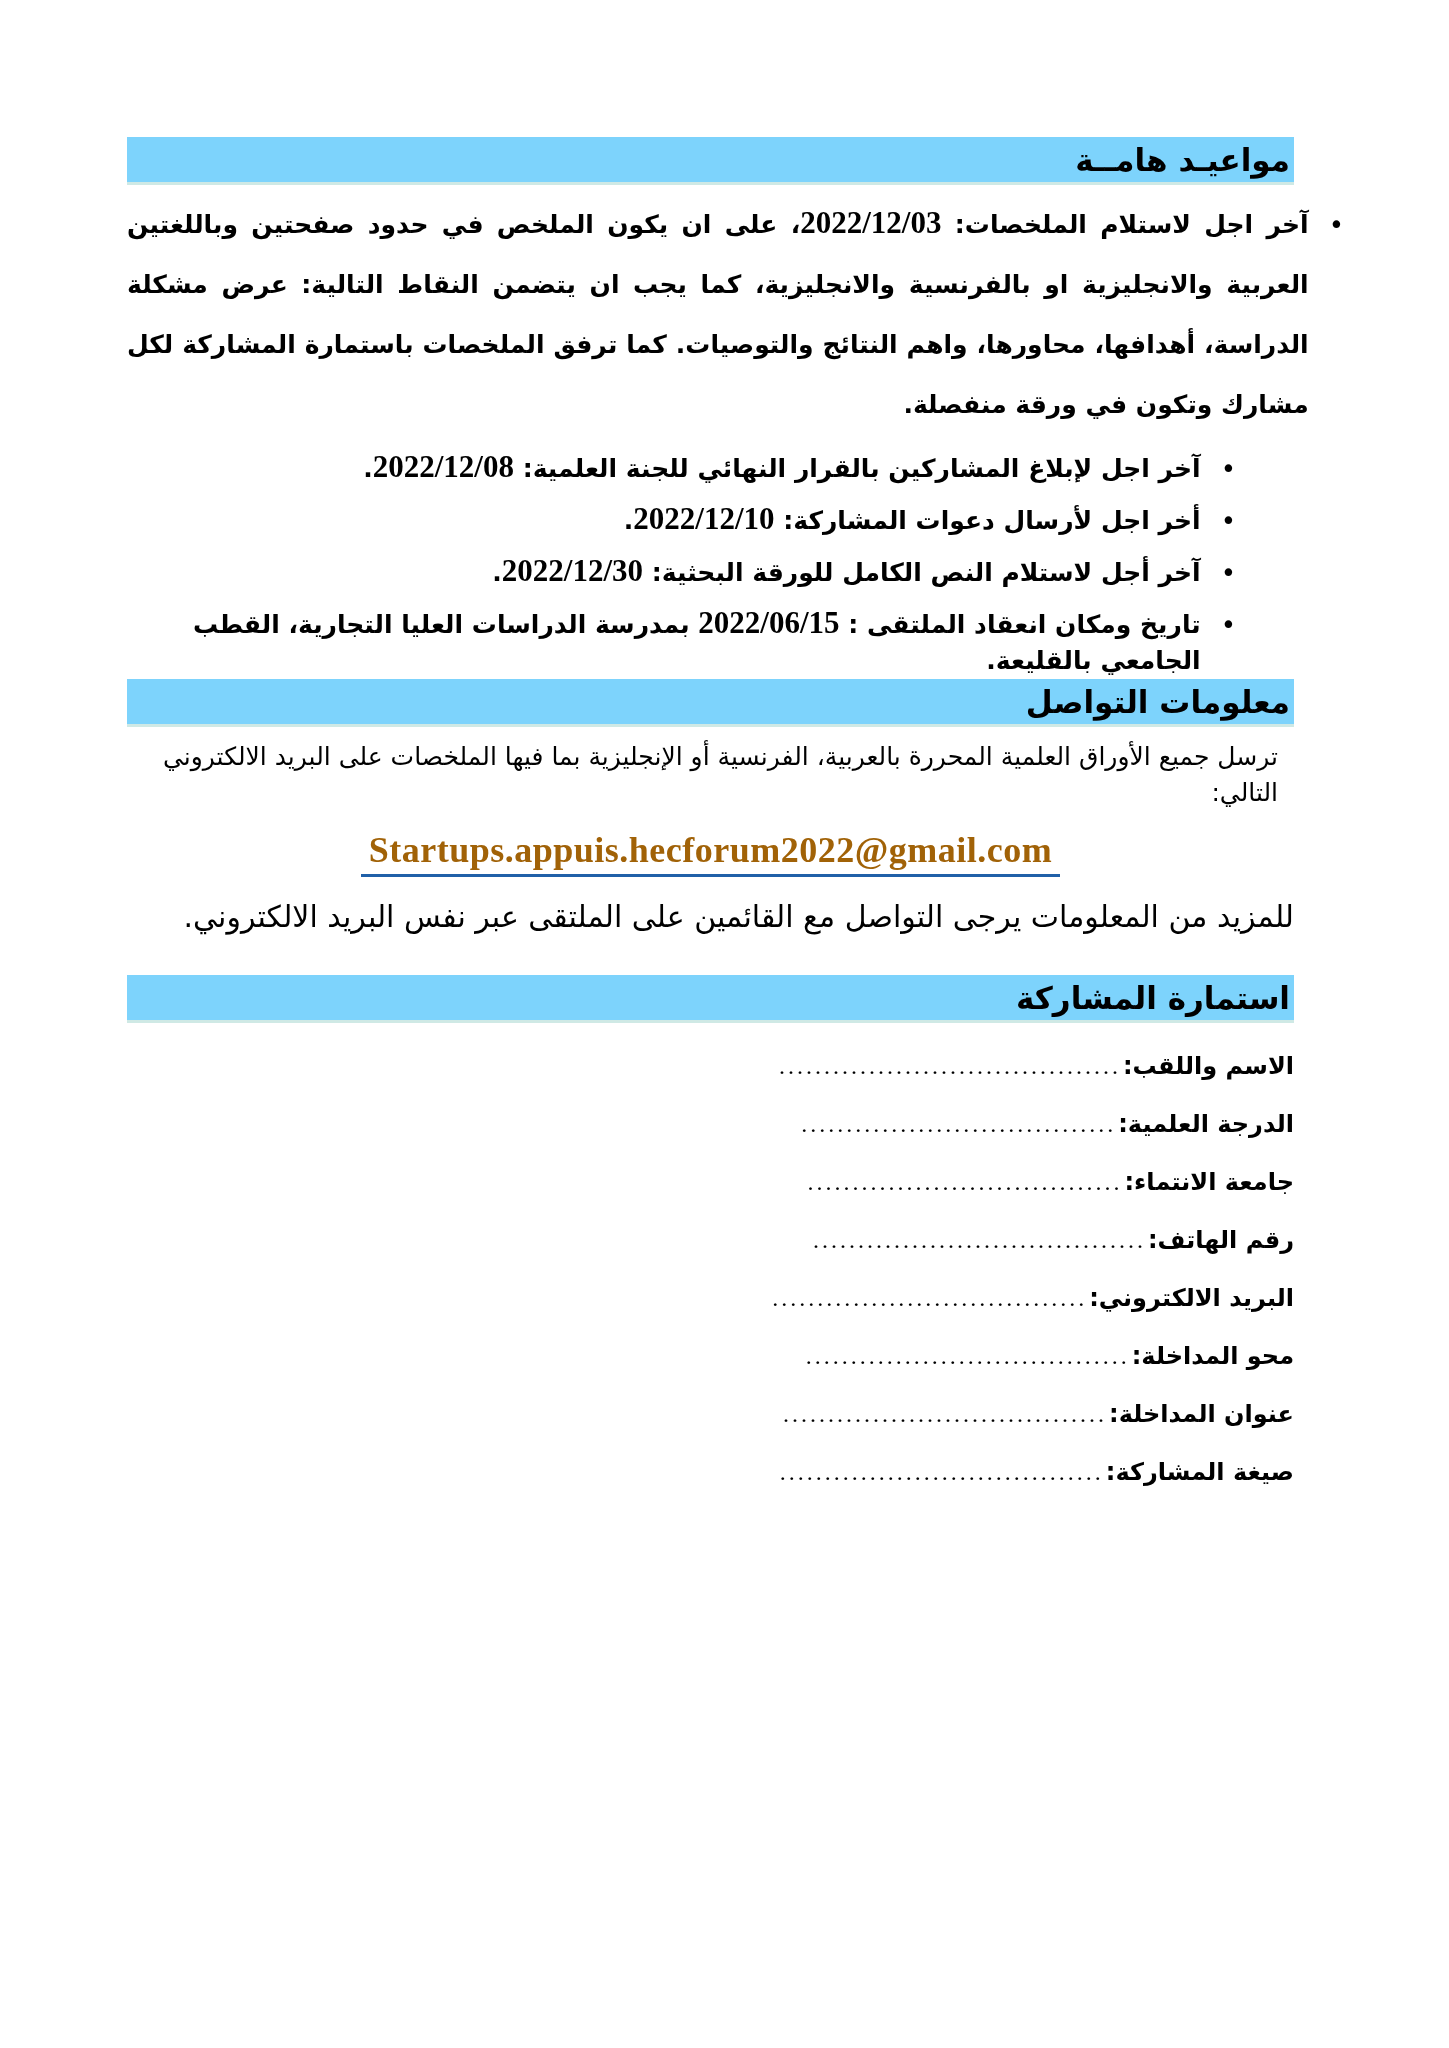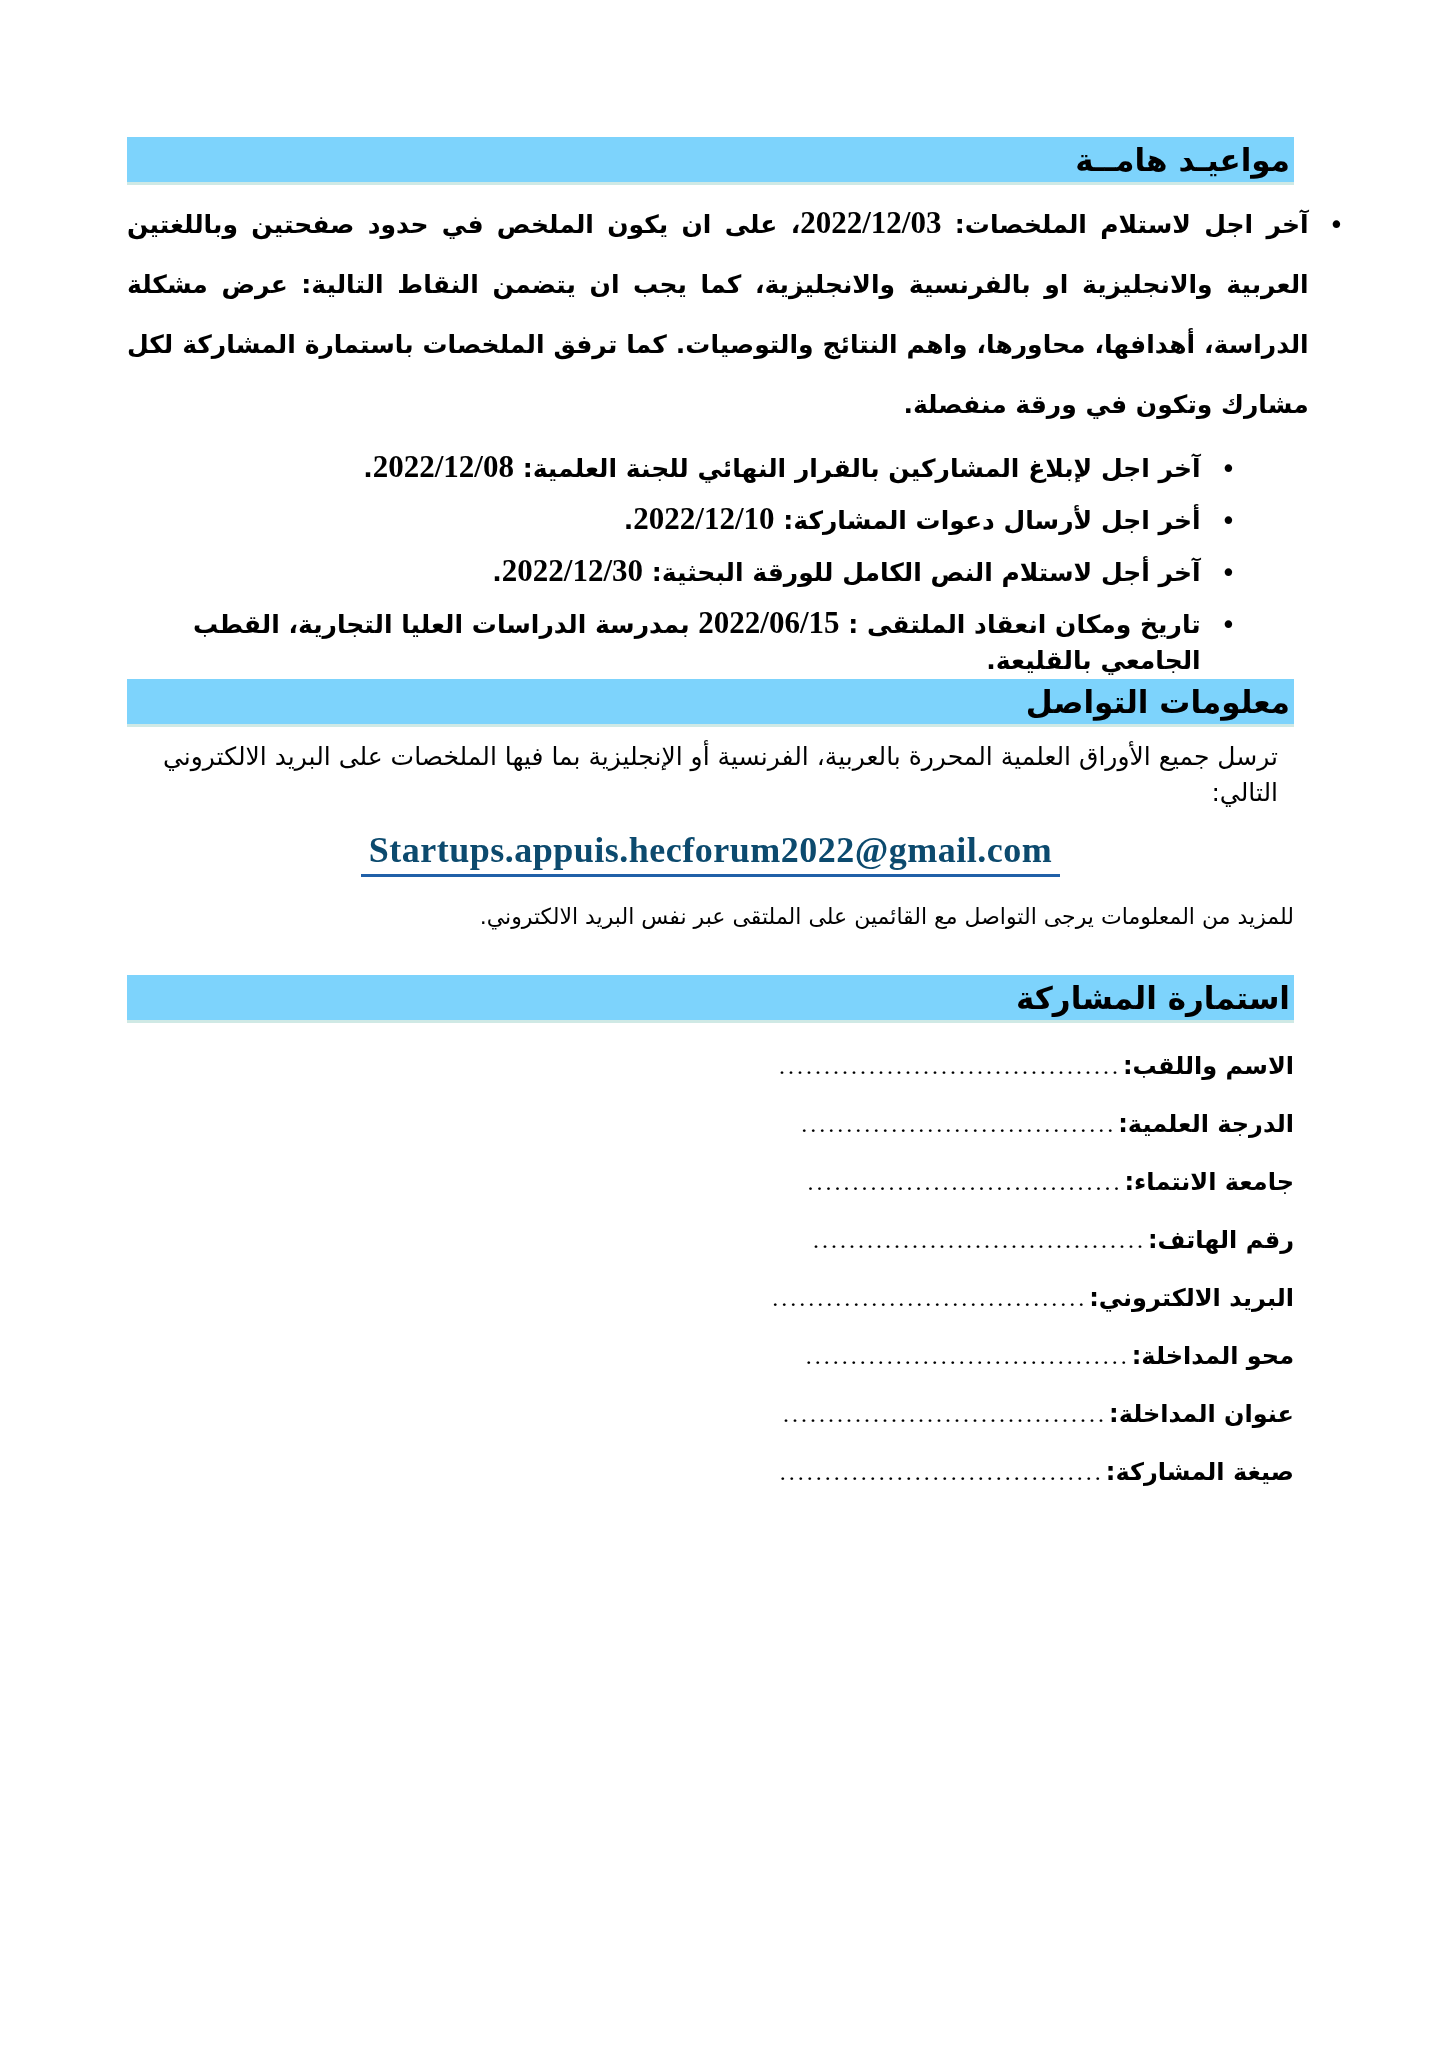--- a/index.html
+++ b/index.html
@@ -30,24 +30,24 @@
   }
   .l2{margin-right:58px;margin-top:16px;}
   .l2 .li-text{flex:1;margin:0;font-size:25px;font-weight:bold;line-height:36px;text-align:right;}
   .date{font-family:"Liberation Serif", serif;font-weight:bold;font-size:31px;line-height:1;}
 
   
   .intro{margin:12px 16px 0 0;font-size:25px;line-height:36px;text-align:right;font-weight:normal;}
   .email-row{direction:ltr;text-align:center;margin-top:18px;}
   .email{
     display:inline-block;font-family:"Liberation Serif", serif;font-weight:bold;
-    font-size:36px;color:#0c4a6e;border-bottom:3px solid #2060a8;
+    font-size:36px;color:#a16207;border-bottom:3px solid #2060a8;
     padding:0 8px 3px 8px;letter-spacing:0.5px;text-decoration:none;
   }
-  .note{margin:22px 0 0 0;font-size:22px;line-height:36px;text-align:right;font-weight:normal;}
+  .note{margin:22px 0 0 0;font-size:30px;line-height:36px;text-align:right;font-weight:normal;}
 
   
   .form-rows{margin-top:14px;}
   .field-row{height:58px;display:flex;align-items:center;}
   .field-label{font-weight:bold;font-size:24px;white-space:nowrap;}
   .field-dots{
     font-family:"Liberation Serif", serif;font-size:24px;letter-spacing:3px;
     margin-right:2px;white-space:nowrap;overflow:hidden;direction:ltr;
   }
 </style>

